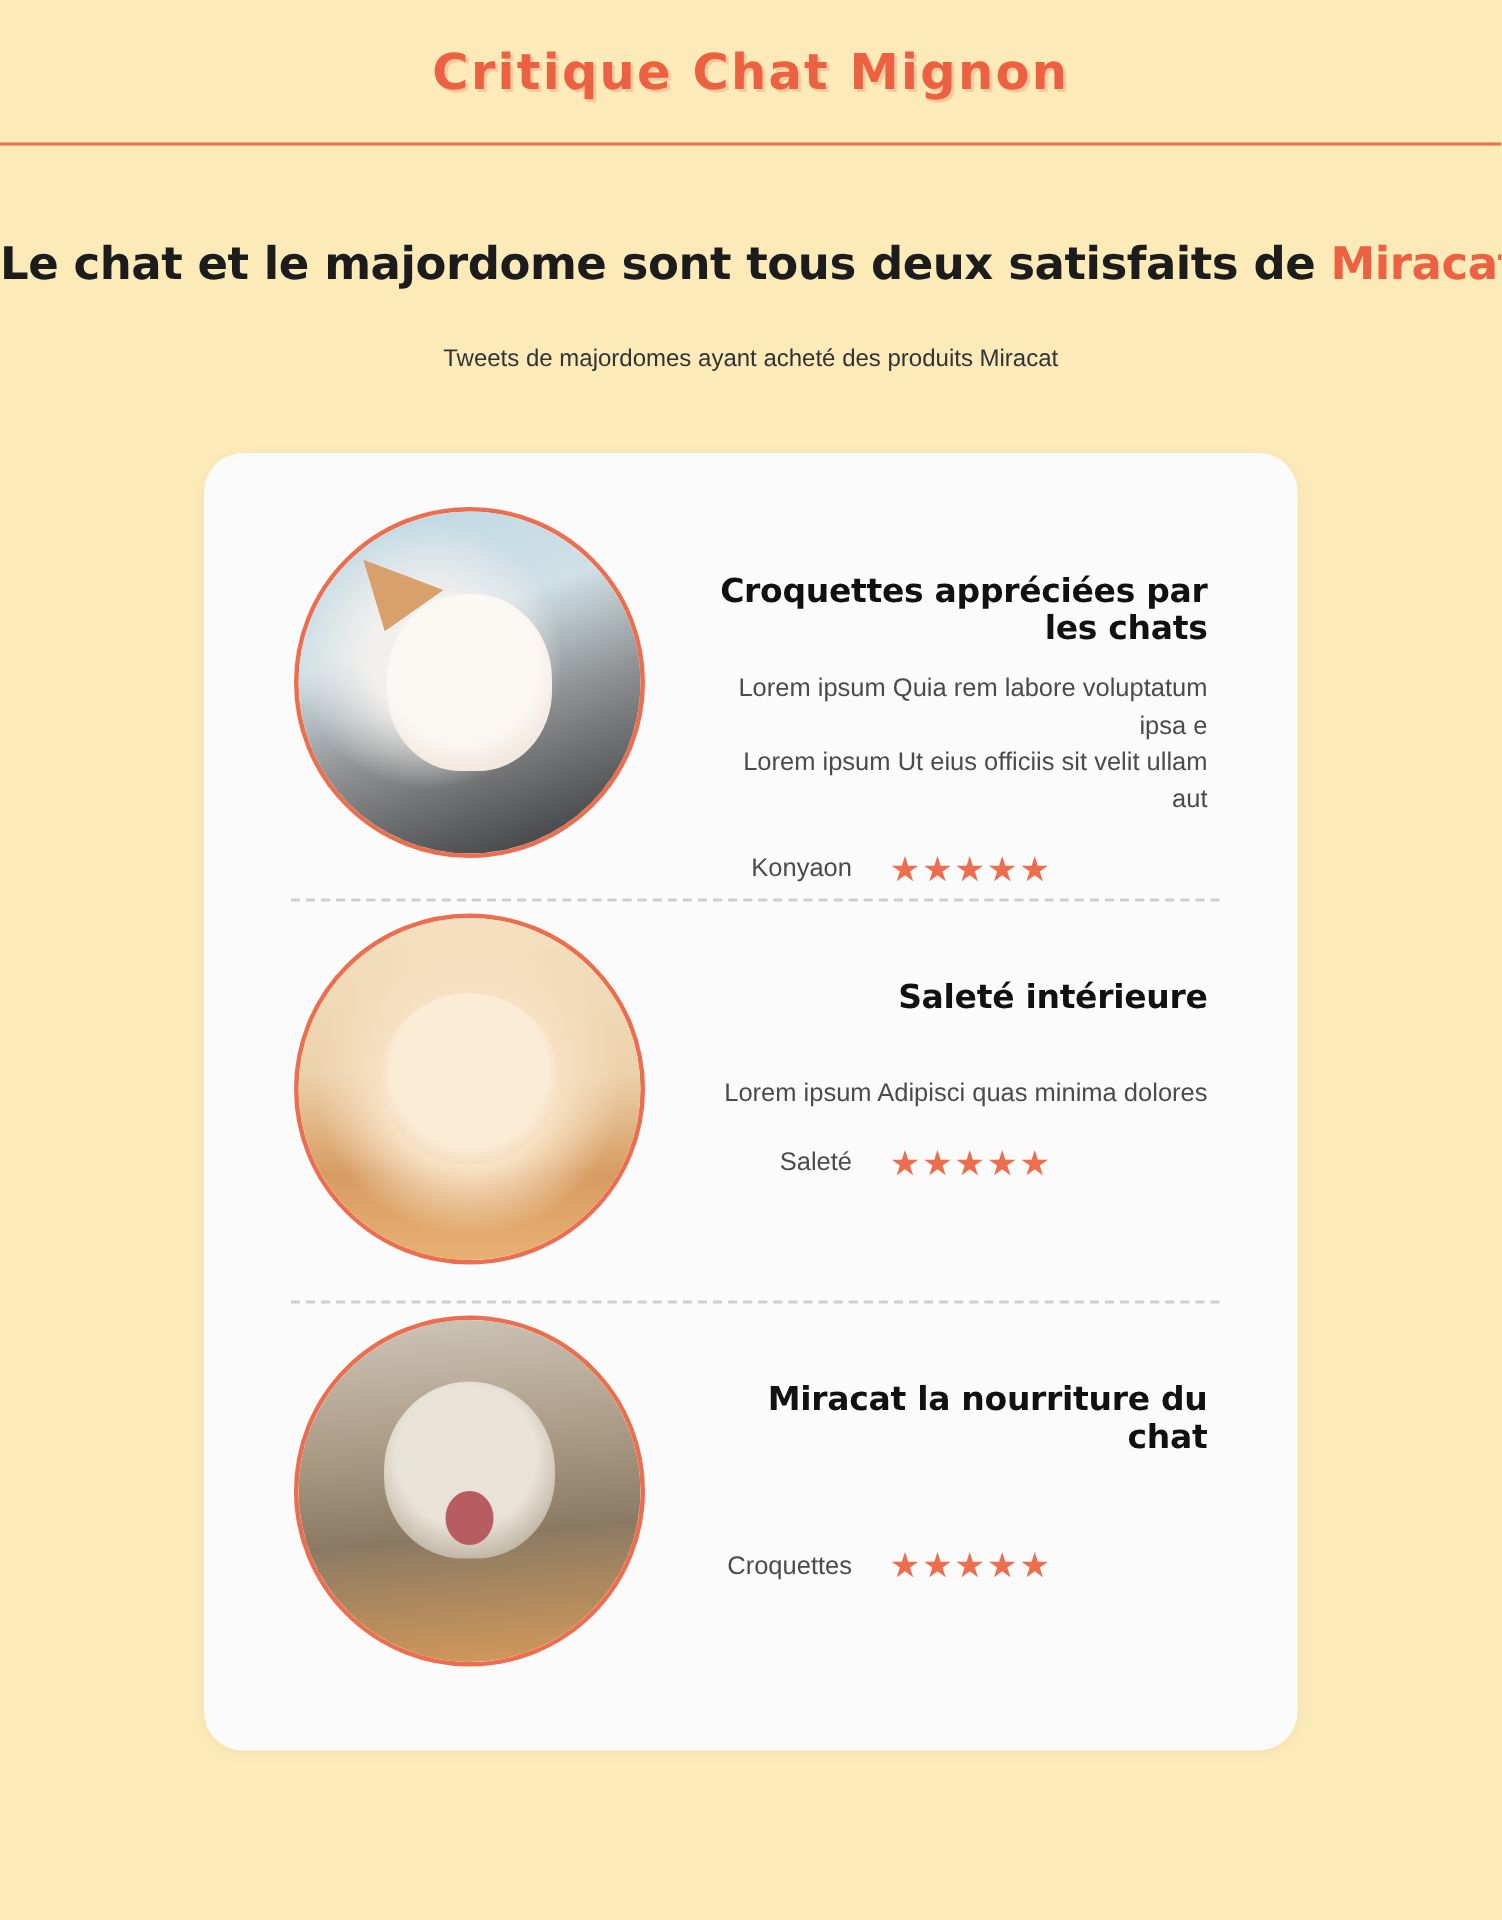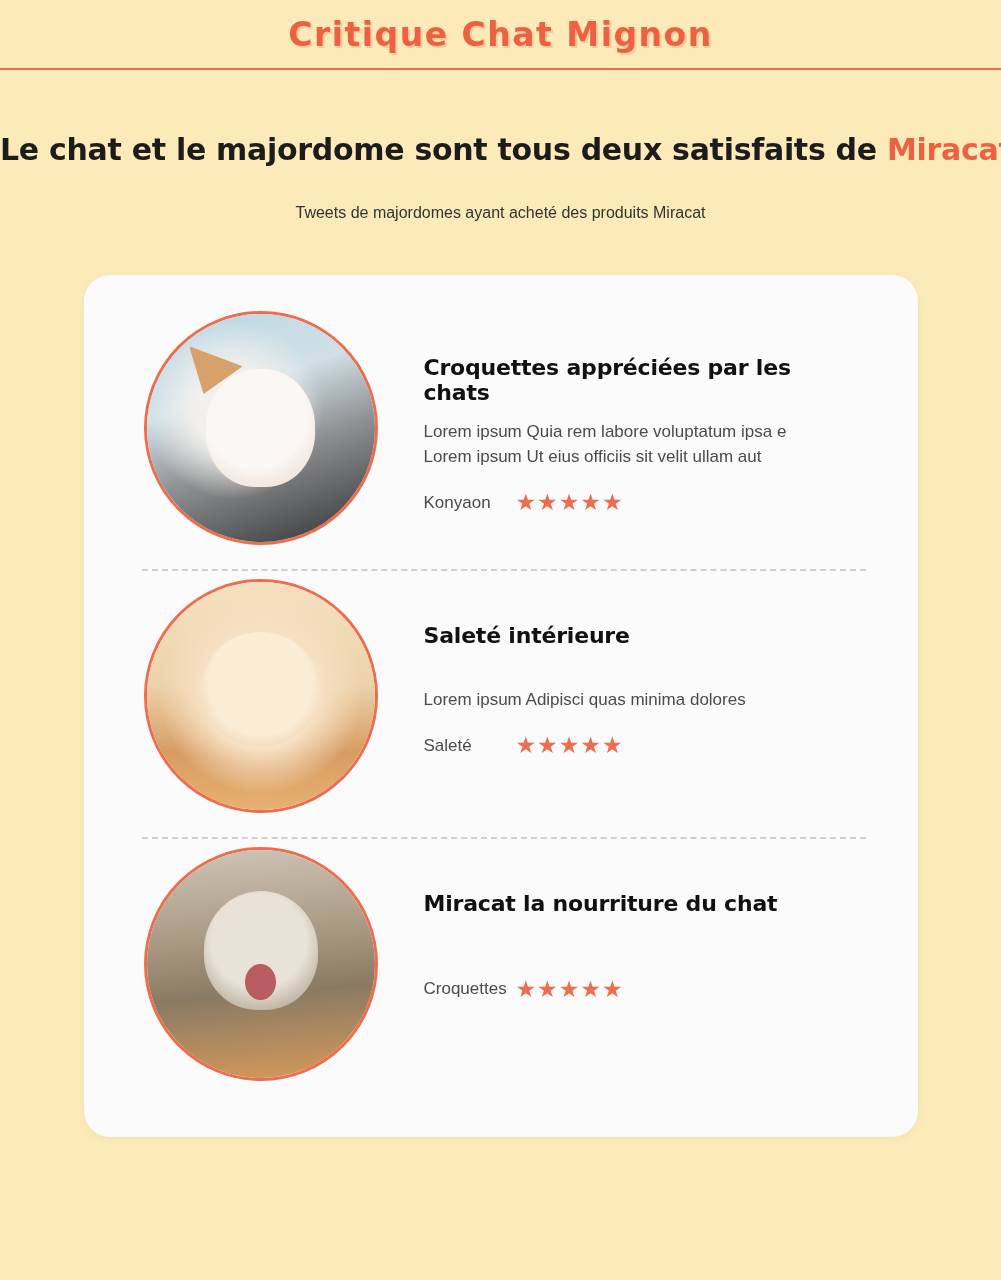--- a/index.html
+++ b/index.html
@@ -7,21 +7,21 @@
   body {
     width: 1001px;
     height: 1280px;
     background: #fdeab9;
     font-family: "Liberation Sans", sans-serif;
     overflow: hidden;
   }
 
   
   .site-header {
-    height: 70px;
+    height: 97px;
     border-bottom: 2px solid #ec6e4e;
     display: flex;
     align-items: center;
     justify-content: center;
   }
   .site-title {
     font-family: "DejaVu Sans", sans-serif;
     font-size: 33px;
     font-weight: bold;
     letter-spacing: 1.5px;
@@ -48,25 +48,26 @@
   .subhead {
     margin-top: 37px;
     font-size: 16px;
     color: #333333;
   }
 
   
   .reviews-card {
     position: relative;
     margin: 53px auto 0;
-    width: 834px;
+    width: 729px;
     background: #fbfbfb;
     border-radius: 26px;
     padding: 36px 0 40px;
     box-shadow: 0 2px 10px rgba(0,0,0,0.04);
+    text-align: right;
   }
 
   .review-row {
     display: flex;
     align-items: flex-start;
     padding: 0 60px 0 60px;
     min-height: 250px;
   }
 
   .divider {
@@ -162,20 +163,21 @@
   .review-text {
     margin-top: 15px;
     font-size: 17px;
     line-height: 1.45;
     color: #4b4b4b;
   }
   .review-meta {
     margin-top: 22px;
     display: flex;
     align-items: center;
+    gap: 25px;
   }
   .reviewer {
     font-size: 17px;
     color: #4b4b4b;
     min-width: 92px;
   }
   .stars {
     color: #ec6e4e;
     font-size: 23px;
     letter-spacing: 1px;

